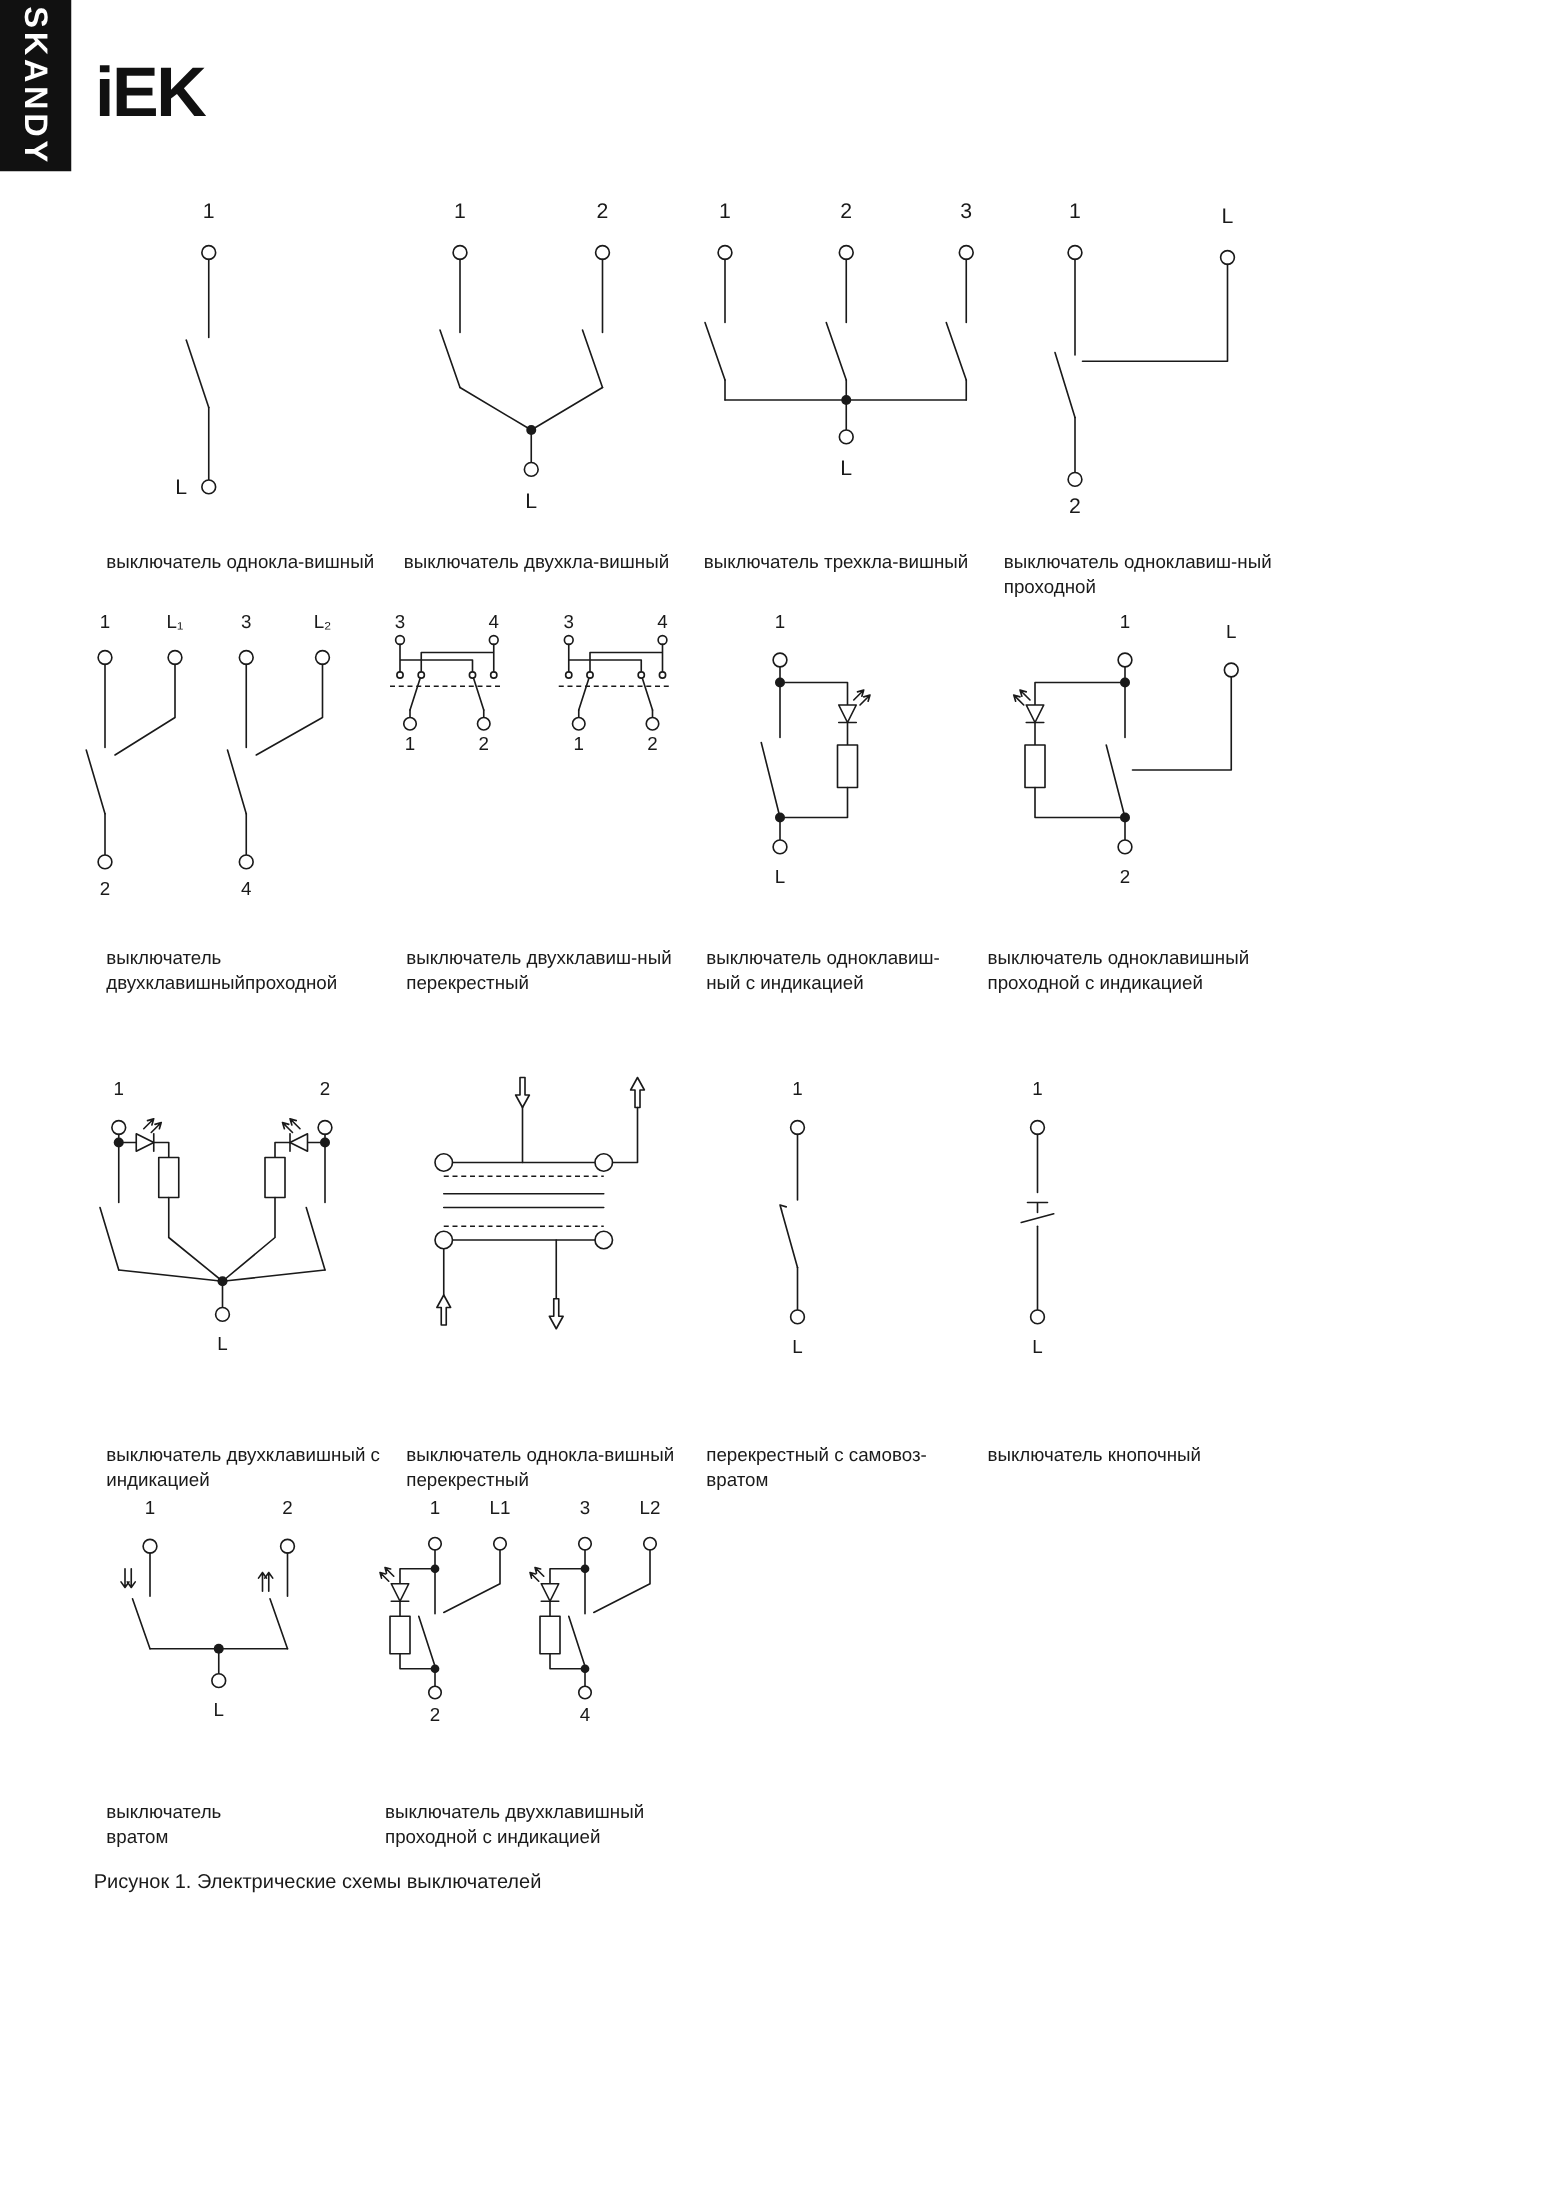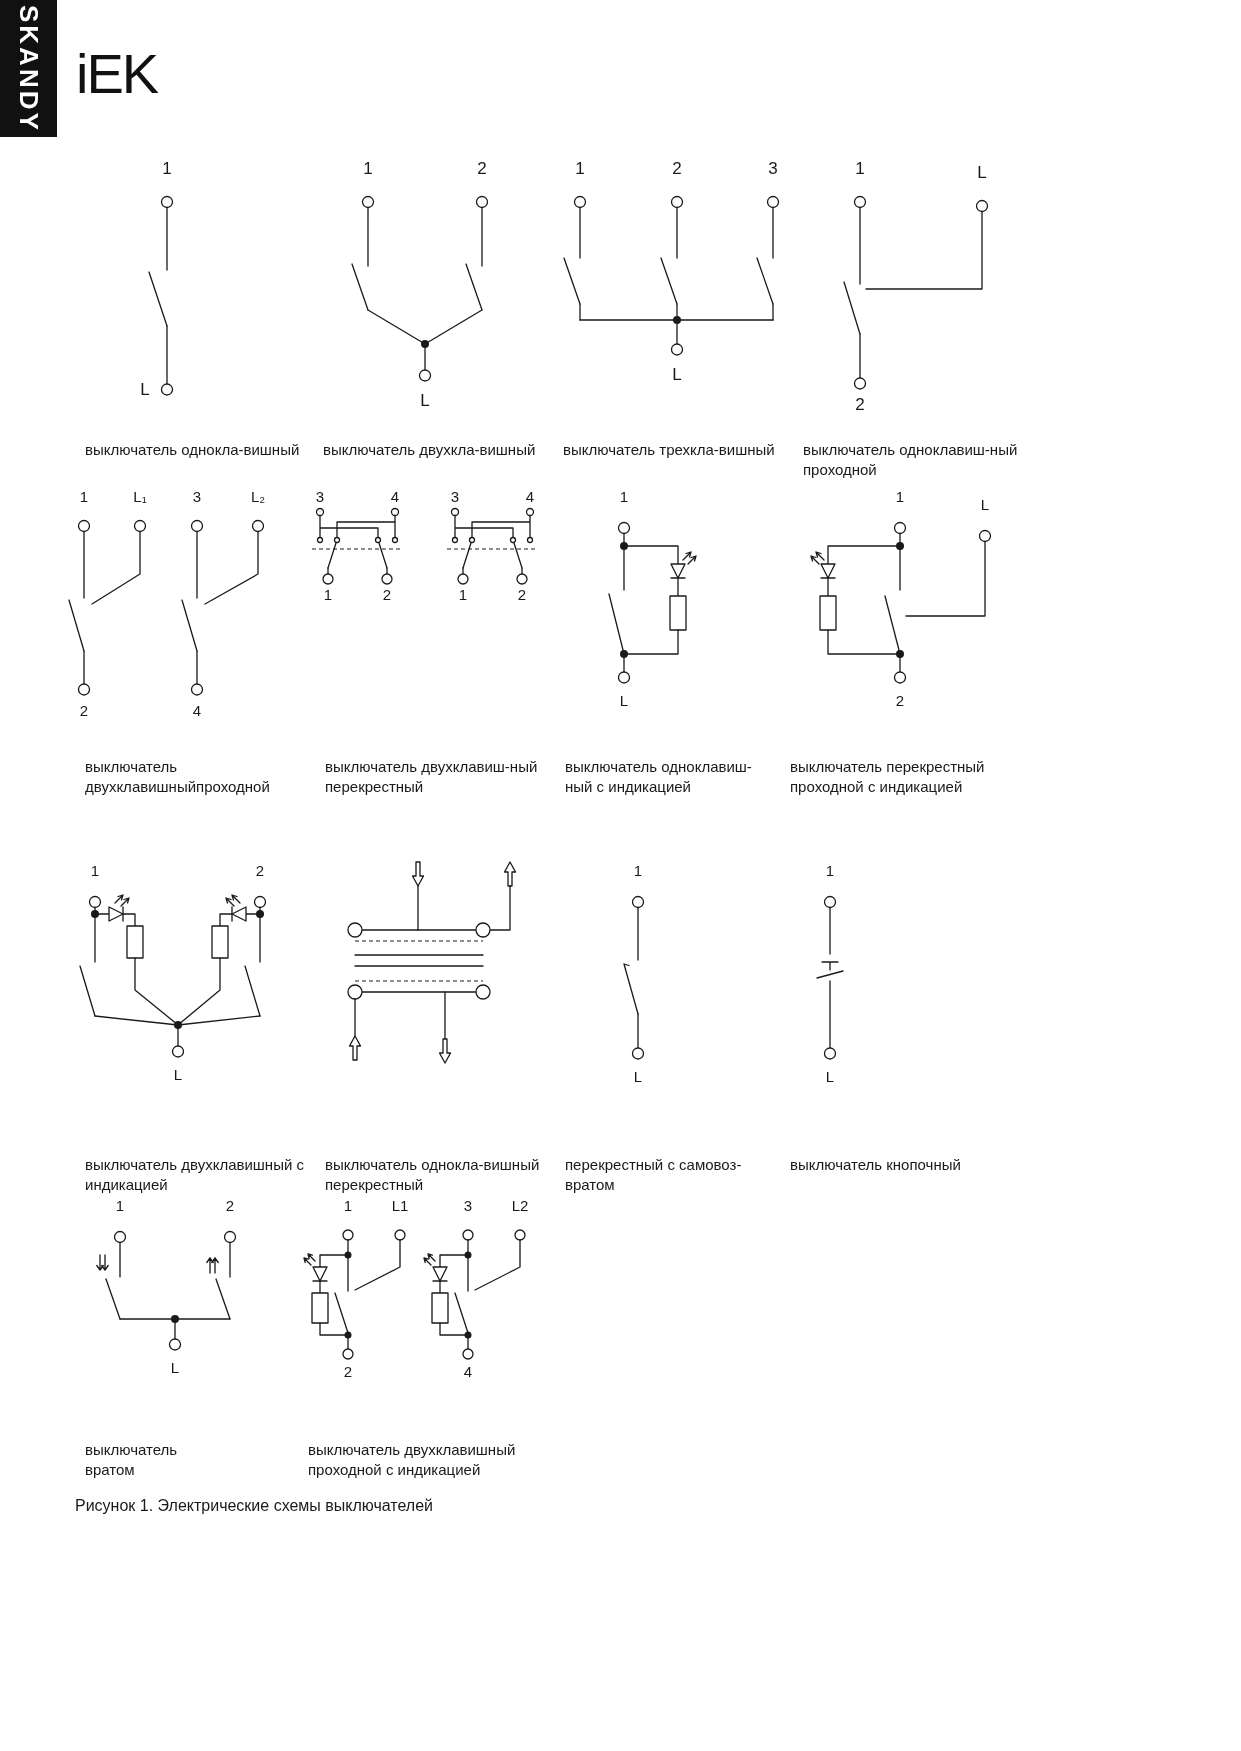--- a/index.html
+++ b/index.html
@@ -3,21 +3,21 @@
 <meta charset="utf-8">
 <style>
   html, body { margin:0; padding:0; }
   body { background:#ffffff; font-family:"Liberation Sans", sans-serif; color:#1a1a1a; }
   .page { position:relative; width:1241px; height:1751px; background:#fff; overflow:hidden; }
 
   .series-bar { position:absolute; left:0; top:0; width:57px; height:137px; background:#111;
                 display:flex; align-items:center; justify-content:center; }
   .series-text { writing-mode:vertical-rl; font-size:26px; font-weight:600; color:#fff; letter-spacing:3px; }
 
-  .logo { position:absolute; left:76px; top:46px; font-size:56px; font-weight:400;
+  .logo { position:absolute; left:76px; top:46px; font-size:56px; font-weight:700;
           letter-spacing:-2px; color:#111; line-height:1; }
 
   .diagram { position:absolute; }
   .caption { position:absolute; font-size:15px; line-height:1.3; color:#1a1a1a;margin-top:20px; }
   .fig-caption { position:absolute; left:75px; top:1497px; font-size:16px; color:#1a1a1a; }
 
   svg { display:block; overflow:visible; }
   .w    { stroke:#1a1a1a; stroke-width:1.3; fill:none; stroke-linecap:round; }
   .term { fill:#fff; stroke:#1a1a1a; stroke-width:1.3; }
   .dot  { fill:#1a1a1a; stroke:none; }
@@ -248,21 +248,21 @@
       <circle class="dot" cx="100" cy="166" r="4"></circle>
       <path class="w" d="M100 58 V102"></path>
       <path class="w" d="M185 53.5 V128 M185 128 H106"></path>
       <path class="w" d="M100 166 L85 108"></path>
       <path class="w" d="M100 166 V184"></path>
       <circle class="term" cx="100" cy="189.5" r="5.5"></circle>
       <text class="tlabel tlabel-s" x="100" y="218">2</text>
     </svg>
   </div>
   <div class="caption" style="left:790px; top:737px; width:250px;">
-    <div>выключатель перекрестный</div>
+    <div>выключатель одноклавишный</div>
     <div>проходной с индикацией</div>
   </div>
 
   <div class="diagram" style="left:75px; top:862px;">
     <svg width="225" height="232" viewBox="0 0 225 232">
       <text class="tlabel tlabel-s" x="20" y="14">1</text>
       <text class="tlabel tlabel-s" x="185" y="14">2</text>
       <circle class="term" cx="20" cy="40" r="5.5"></circle>
         <circle class="term" cx="185" cy="40" r="5.5"></circle>
       <path class="w" d="M20 45.5 V52 M185 45.5 V52"></path>

